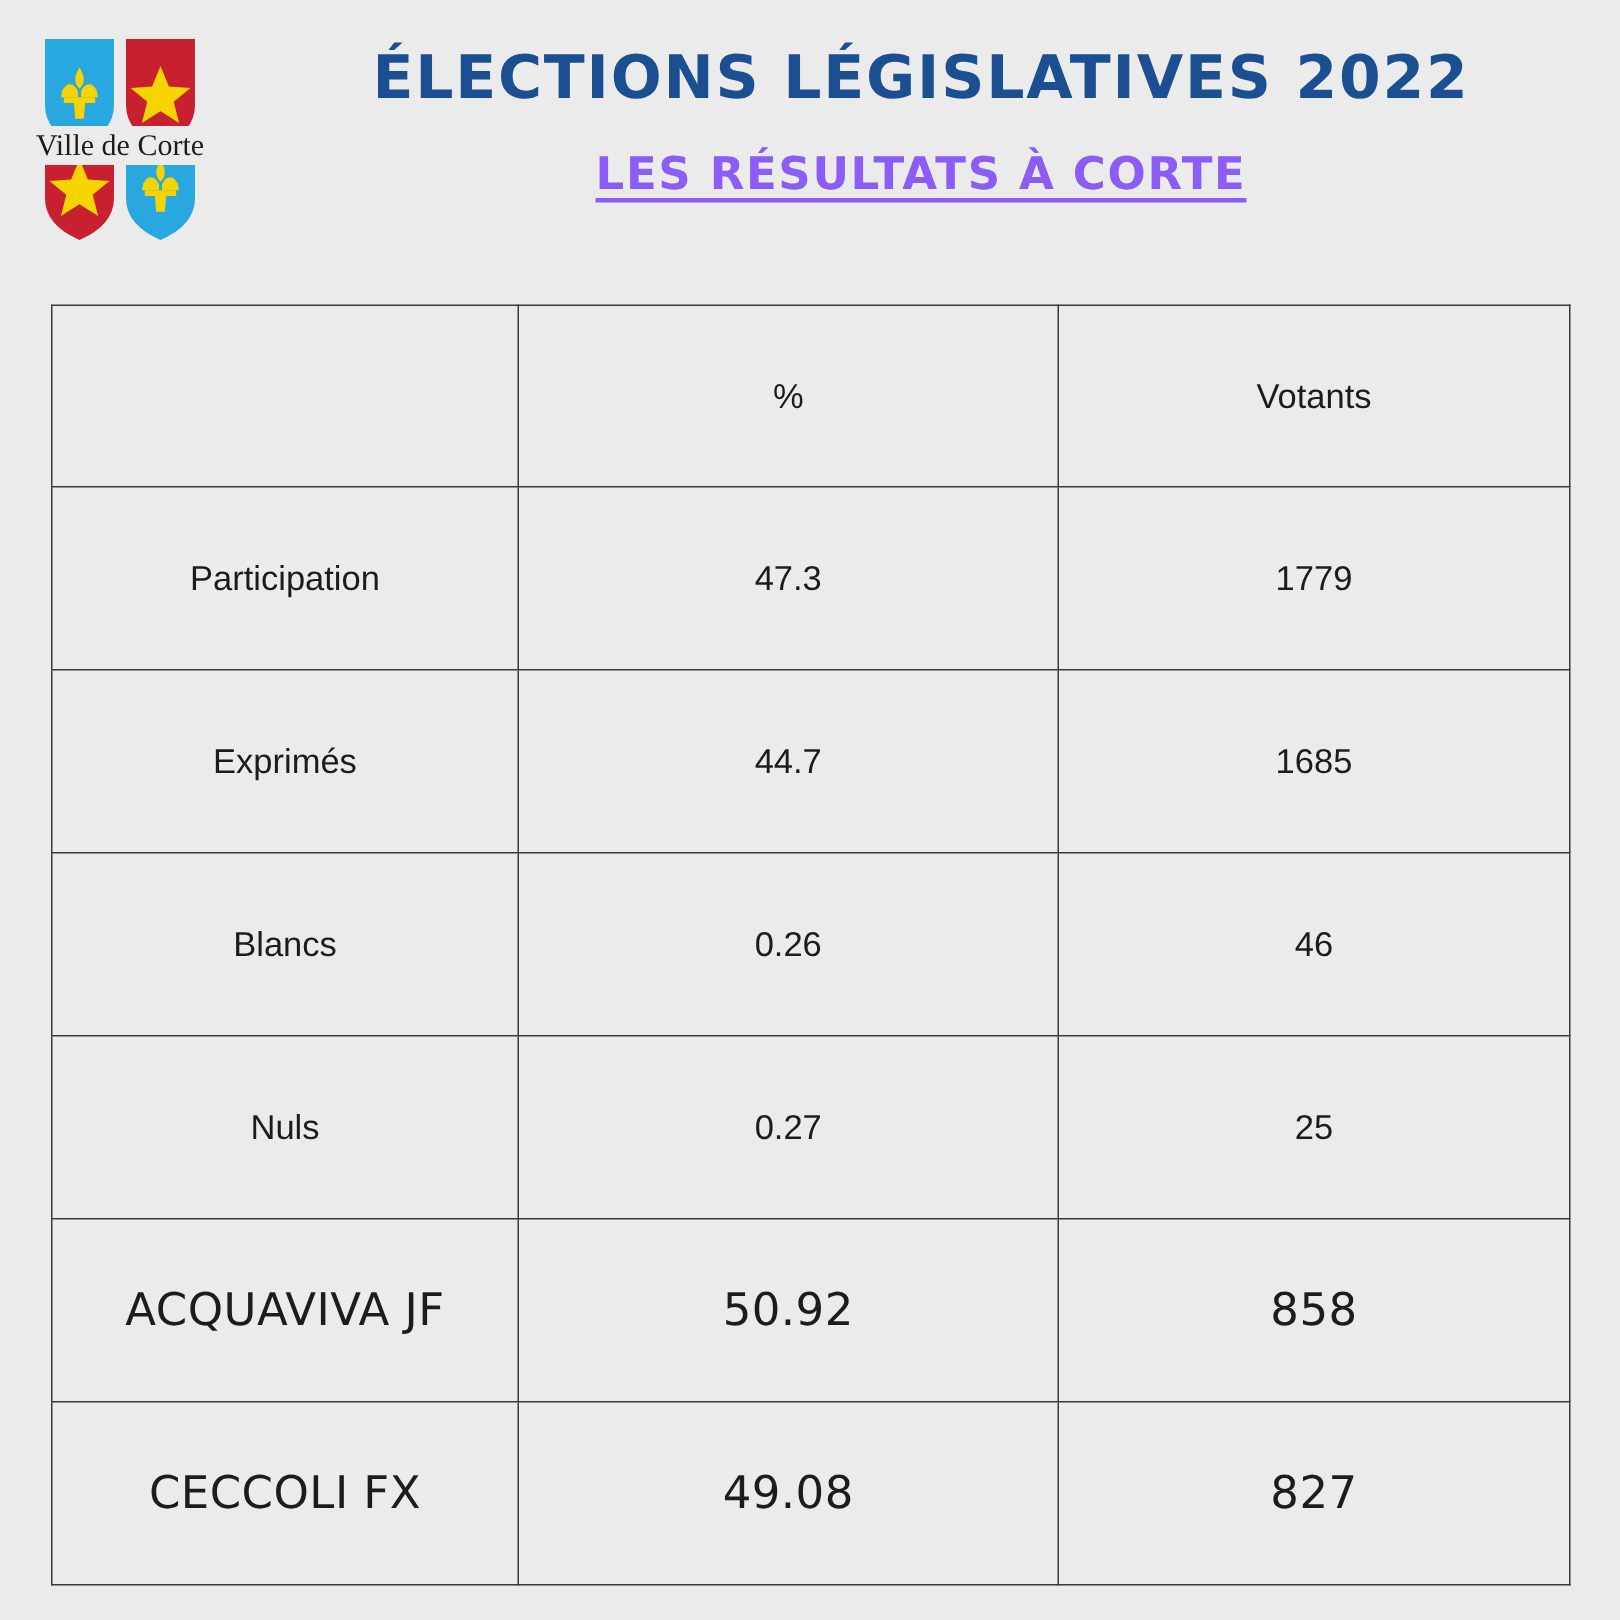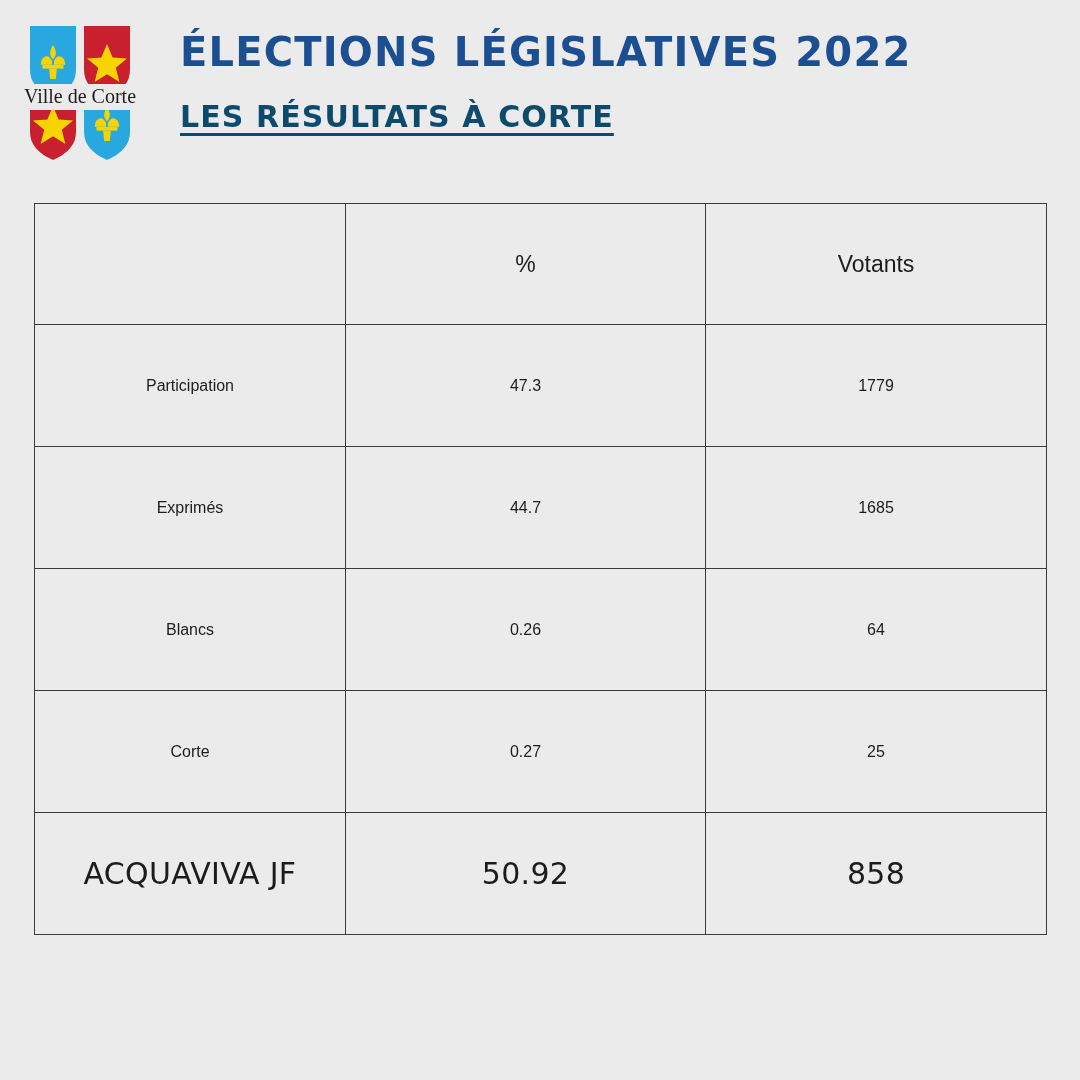--- a/index.html
+++ b/index.html
@@ -35,39 +35,40 @@
     width: 152px;
     height: 152px;
   }
   .logo svg { display: block; }
 
   .titles {
     position: absolute;
     left: 180px;
     right: 32px;
     top: 30px;
+    text-align: center;
   }
 
   .title-main {
     font-family: "DejaVu Sans", sans-serif;
     font-weight: bold;
     font-size: 40px;
     letter-spacing: 1.2px;
     color: #1b4f91;
     margin: 0 0 26px 0;
     line-height: 1.1;
     white-space: nowrap;
   }
 
   .title-sub {
     font-family: "DejaVu Sans", sans-serif;
     font-weight: bold;
     font-size: 30px;
     letter-spacing: 1.1px;
-    color: #0c4a6e;
+    color: #8b5cf6;
     text-decoration: underline;
     text-underline-offset: 6px;
     margin: 0;
     line-height: 1.1;
     white-space: nowrap;
   }
 
   
   .table-wrap {
     position: absolute;
@@ -81,21 +82,21 @@
     width: 100%;
     table-layout: fixed;
     background: #ebebeb;
   }
 
   table.results td,
   table.results th {
     border: 1px solid #3b3b3b;
     text-align: center;
     vertical-align: middle;
-    font-size: 16px;
+    font-size: 23px;
     font-weight: normal;
     color: #1c1c1c;
     padding: 0;
   }
 
   table.results thead th {
     height: 120px;
     font-size: 23px;
   }
 
@@ -180,29 +181,34 @@
           <td>1779</td>
         </tr>
         <tr>
           <td>Exprimés</td>
           <td>44.7</td>
           <td>1685</td>
         </tr>
         <tr>
           <td>Blancs</td>
           <td>0.26</td>
-          <td>64</td>
-        </tr>
-        <tr>
-          <td>Corte</td>
+          <td>46</td>
+        </tr>
+        <tr>
+          <td>Nuls</td>
           <td>0.27</td>
           <td>25</td>
         </tr>
         <tr class="candidate">
           <td>ACQUAVIVA JF</td>
           <td>50.92</td>
           <td>858</td>
         </tr>
+        <tr class="candidate">
+          <td>CECCOLI FX</td>
+          <td>49.08</td>
+          <td>827</td>
+        </tr>
       </tbody>
     </table>
   </div>
 
 </div>
 
 </body></html>

